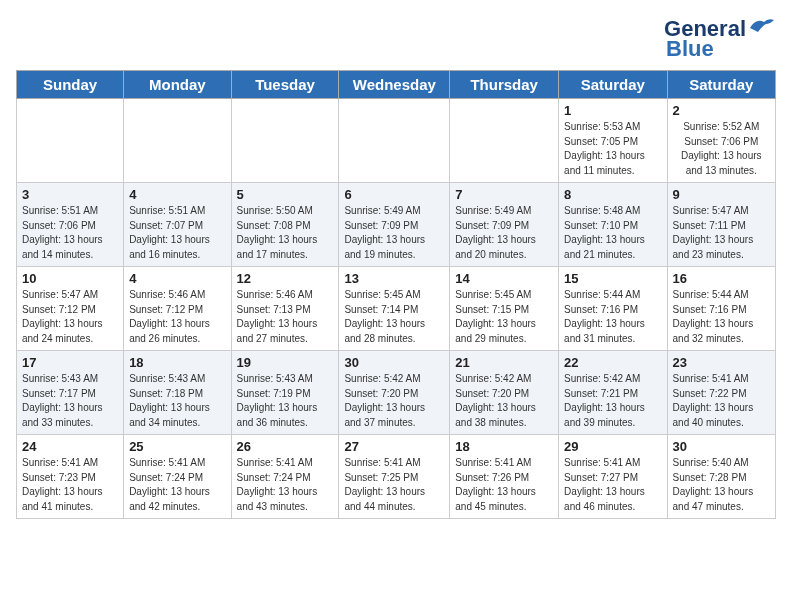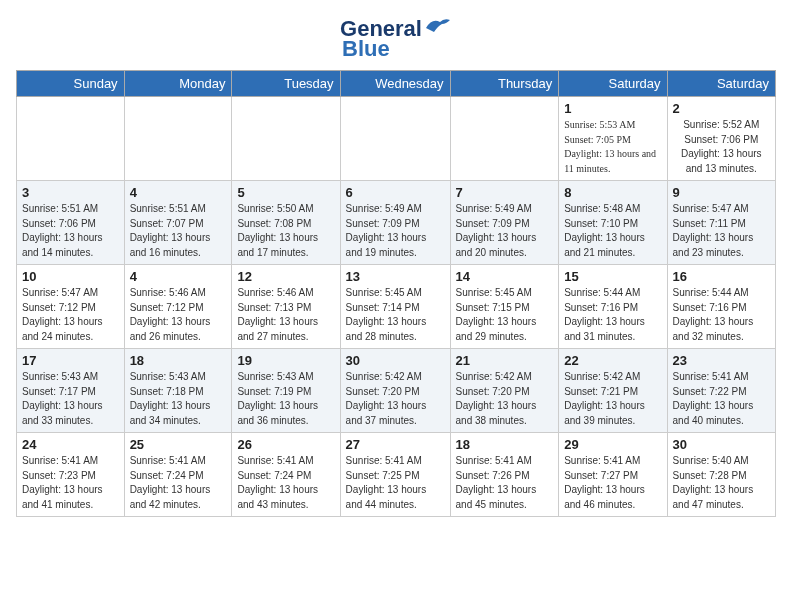--- a/index.html
+++ b/index.html
@@ -6,21 +6,21 @@
     body {
       font-family: Arial, sans-serif;
       background: #fff;
       width: 792px;
       min-height: 612px;
       padding: 16px;
     }
     .header-area {
       display: flex;
       align-items: flex-start;
-      justify-content: center;
+      justify-content: flex-end;
       margin-bottom: 8px;
     }
     .logo {
       display: flex;
       flex-direction: column;
       align-items: flex-start;
     }
     .title-area {
       text-align: right;
     }
@@ -35,24 +35,24 @@
       margin-top: 2px;
     }
     .calendar {
       width: 100%;
       border-collapse: collapse;
       margin-top: 6px;
     }
     .calendar th {
       background: #2e6eb5;
       color: #fff;
-      font-size: 13px;
-      font-weight: normal;
+      font-size: 15px;
+      font-weight: bold;
       padding: 5px 6px;
-      text-align: right;
+      text-align: center;
       border: 1px solid #aaa;
     }
     .calendar td {
       vertical-align: top;
       border: 1px solid #ccc;
       padding: 4px 5px;
       font-size: 10.5px;
       color: #222;
       background: #fff;
       width: 113px;
@@ -109,21 +109,21 @@
   </thead>
   <tbody id="calendar-body">
       <tr>
         <td class="empty"></td>
         <td class="empty"></td>
         <td class="empty"></td>
         <td class="empty"></td>
         <td class="empty"></td>
         <td>
           <span class="day-number">1</span>
-          <div class="day-info" style="white-space: pre-line; font-family: Liberation Serif, serif;">Sunrise: 5:53 AM
+          <div class="day-info" style="white-space: pre-line;">Sunrise: 5:53 AM
 Sunset: 7:05 PM
 Daylight: 13 hours and 11 minutes.</div>
         </td>
         <td>
           <span class="day-number">2</span>
           <div class="day-info" style="white-space: pre-line; text-align: center;">Sunrise: 5:52 AM
 Sunset: 7:06 PM
 Daylight: 13 hours and 13 minutes.</div>
         </td>
       </tr>

